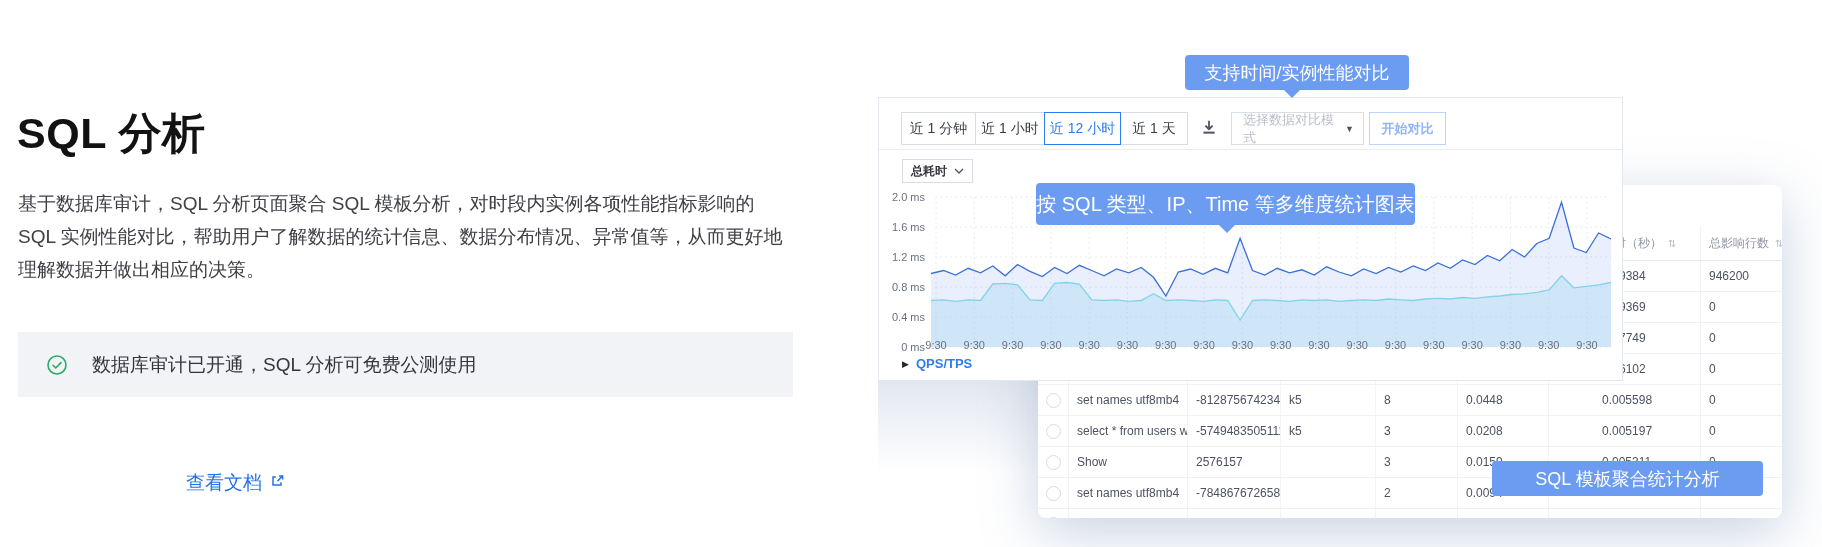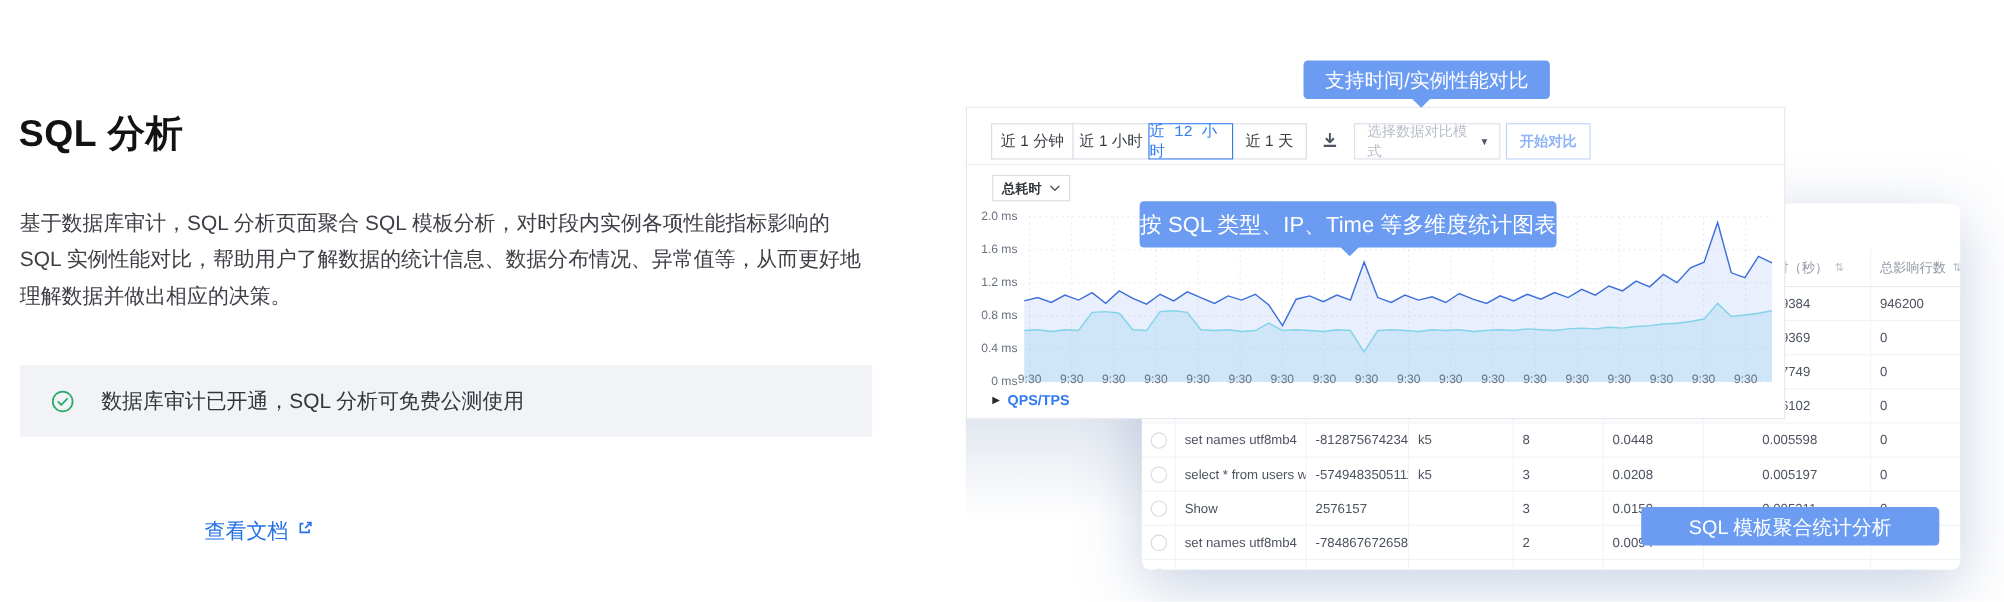--- a/index.html
+++ b/index.html
@@ -1,19 +1,19 @@
 <!DOCTYPE html>
 <html><head>
 <meta charset="utf-8">
 <style>
   html,body{margin:0;padding:0;background:#fff;font-family:"Liberation Sans","DejaVu Sans",sans-serif;}
   #canvas{position:relative;width:1822px;height:547px;background:#fff;overflow:hidden;}
 
   
-  .page-title{position:absolute;left:17px;top:76px;font-size:34px;font-weight:700;color:#121212;letter-spacing:.5px;}
+  .page-title{position:absolute;left:17px;top:76px;font-size:43px;font-weight:700;color:#121212;letter-spacing:.5px;}
   .page-desc{position:absolute;left:18px;top:168px;width:772px;font-size:19px;line-height:33px;color:#3e4046;}
   .notice{position:absolute;left:18px;top:332px;width:775px;height:65px;background:#f1f3f7;display:flex;align-items:center;}
   .notice .nicon{margin-left:28px;width:22px;height:22px;flex:0 0 auto;}
   .notice .ntext{margin-left:24px;font-size:19px;color:#33363c;}
   .btn-primary{position:absolute;left:24px;top:459px;width:142px;height:46px;background:#176df2;color:#fff;
     font-size:18px;border:none;display:flex;align-items:center;justify-content:center;cursor:pointer;border-radius:1px;}
   .doc-link{position:absolute;left:186px;top:469px;height:27px;display:flex;align-items:center;gap:7px;
     color:#2470e8;font-size:19px;cursor:pointer;text-decoration:none;}
 
   
@@ -30,25 +30,25 @@
   .tcell:first-child{border-left:none;padding-left:0;justify-content:center;}
   .thead .tcell{color:#8f95a3;}
   .tcell.c6{padding-left:53px;}
   .sort{margin-left:6px;font-size:10px;color:#b9bfca;}
   .radio{width:15px;height:15px;border:1px solid #d7dbe2;border-radius:50%;background:#fff;box-sizing:border-box;}
 
   
   .chart-card{position:absolute;left:878px;top:97px;width:745px;height:284px;background:#fff;
     border:1px solid #e3e7ee;box-sizing:border-box;z-index:3;}
   .toolbar-divider{position:absolute;left:0;top:51px;width:100%;height:1px;background:#e9ecf1;}
-  .tabs{position:absolute;left:22px;top:14px;display:flex;}
+  .tabs{position:absolute;left:22px;top:14px;display:flex;text-align:center;}
   .tab{height:33px;box-sizing:border-box;border:1px solid #d8dce3;margin-left:-1px;display:flex;align-items:center;
     justify-content:center;font-size:14px;color:#3a3f46;background:#fff;cursor:pointer;}
   .tab:first-child{margin-left:0;}
-  .tab.active{border-color:#2f7bf0;color:#2f7bf0;z-index:2;position:relative;font-family:Liberation Mono, monospace;}
+  .tab.active{border-color:#2f7bf0;color:#2f7bf0;z-index:2;position:relative;}
   .dl-btn{position:absolute;left:321px;top:20px;width:20px;height:20px;cursor:pointer;}
   .cmp-select{position:absolute;left:352px;top:14px;width:133px;height:33px;box-sizing:border-box;border:1px solid #dadee5;
     display:flex;align-items:center;justify-content:space-between;padding:0 9px 0 11px;cursor:pointer;background:#fff;}
   .cmp-select .ph{font-size:13px;color:#b9bec8;}
   .cmp-select .caret{font-size:9px;color:#4c5561;}
   .cmp-btn{position:absolute;left:490px;top:14px;width:77px;height:33px;box-sizing:border-box;border:1px solid #bcd4fa;
     background:#fff;color:#8fb4f7;font-size:13px;font-weight:700;display:flex;align-items:center;justify-content:center;cursor:pointer;}
   .metric-select{position:absolute;left:23px;top:61px;height:24px;box-sizing:border-box;border:1px solid #d8dce3;
     display:flex;align-items:center;gap:7px;padding:10px 8px;font-size:12px;font-weight:700;color:#33363c;background:#fff;cursor:pointer;}
   .ylabels{position:absolute;left:6px;top:99px;width:40px;}

